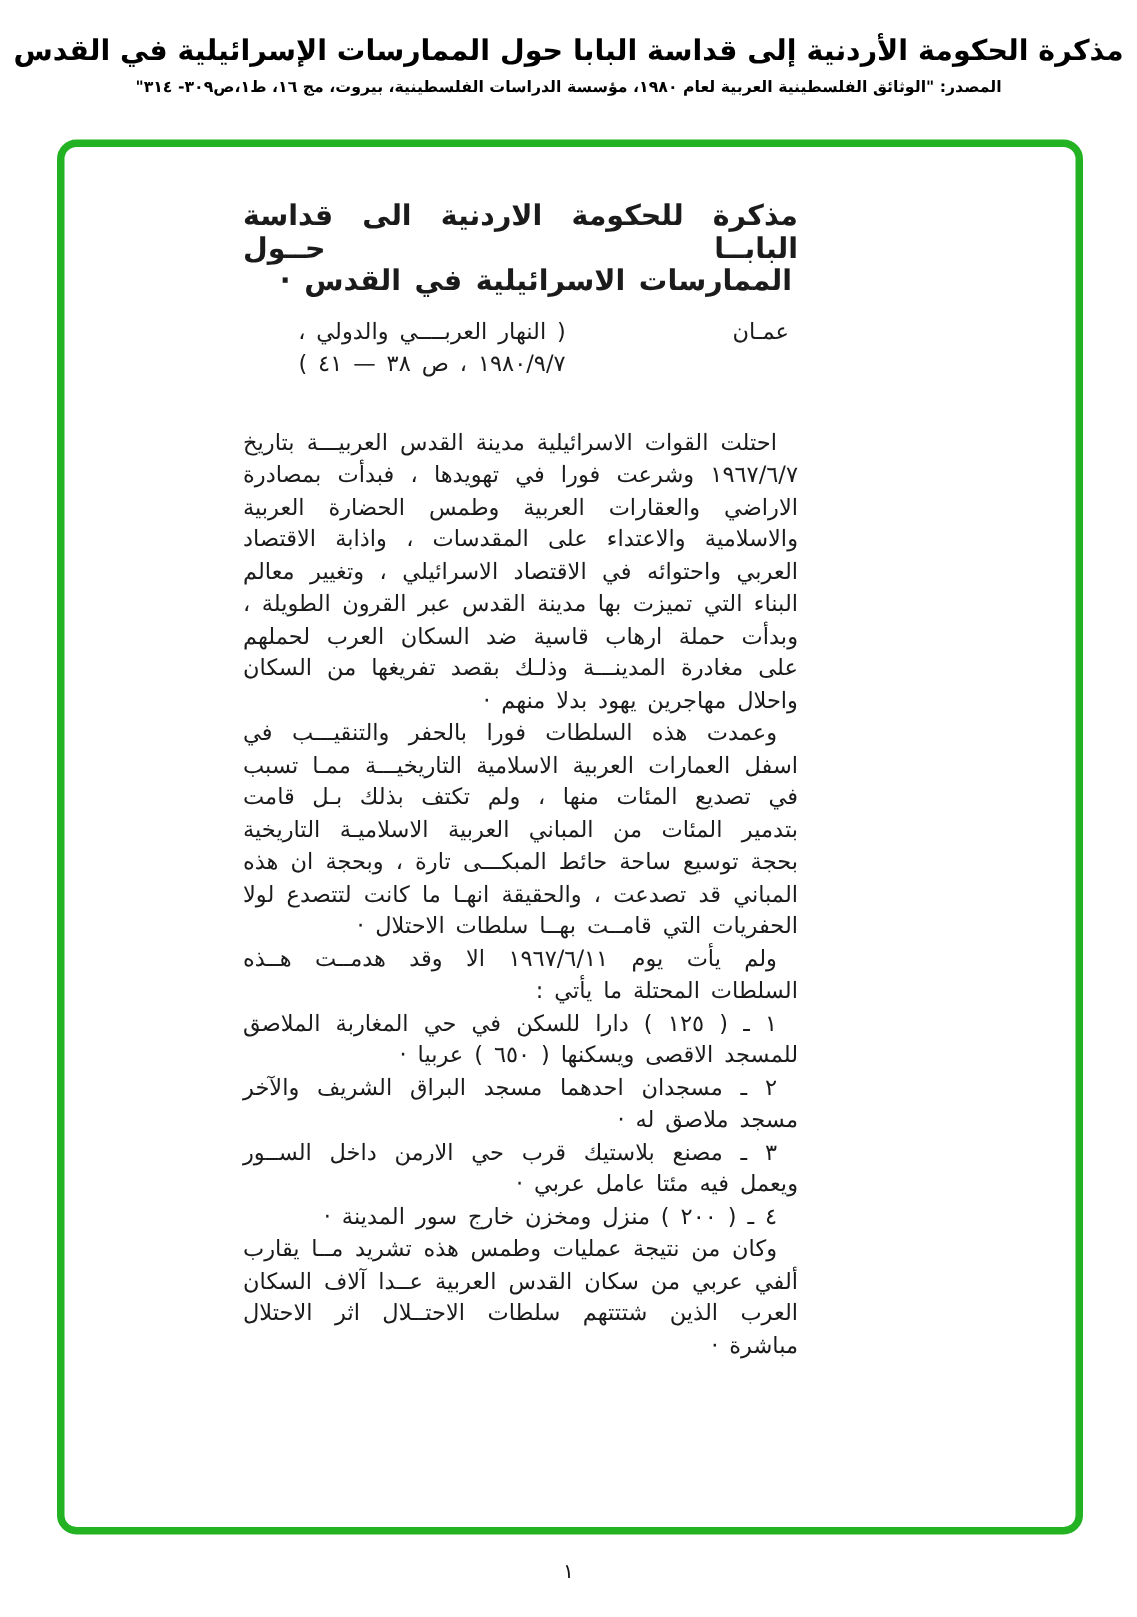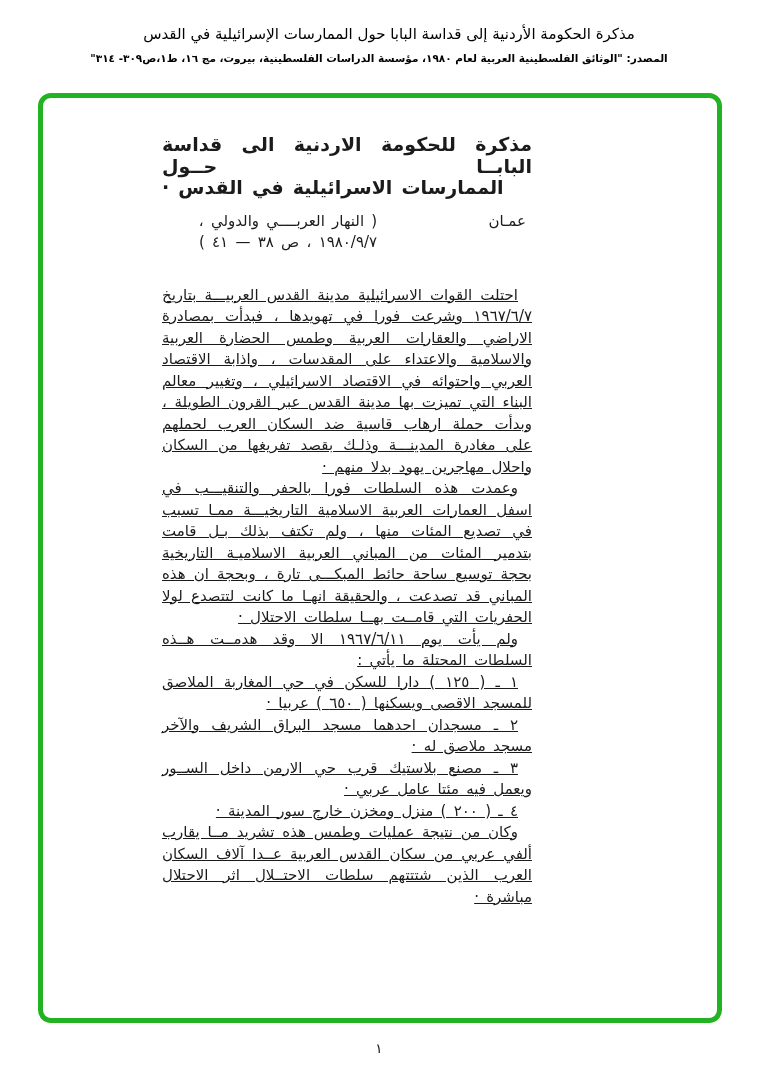--- a/index.html
+++ b/index.html
@@ -1,38 +1,38 @@
 <!DOCTYPE html>
 <html lang="ar"><head>
 <meta charset="utf-8">
 <style>
   html,body{margin:0;padding:0;}
   body{
     width:758px;height:1078px;background:#ffffff;position:relative;
     font-family:"DejaVu Sans",sans-serif;color:#1b1b1b;overflow:hidden;
   }
   .page-header{position:absolute;top:24px;left:0;width:758px;text-align:center;direction:rtl;color:#000;}
-  .hdr-title{font-weight:normal;font-size:15px;line-height:20px;padding-left:20px;}
+  .hdr-title{font-weight:bold;font-size:19px;line-height:20px;}
   .hdr-source{font-weight:bold;font-size:10.5px;line-height:14px;margin-top:7px;letter-spacing:0;}
   .frame{
     position:absolute;left:38px;top:93px;width:684px;height:930px;
     box-sizing:border-box;border:5px solid #22b222;border-radius:13px;background:#fff;
   }
   .content{
     position:absolute;top:36px;right:185px;width:370px;
     direction:rtl;font-size:15px;line-height:21.5px;text-align:justify;
     word-spacing:2.5px;
   }
   .doc-title{font-weight:bold;font-size:19px;margin-bottom:12px;}
   .doc-title .t1{text-align:justify;text-align-last:justify;}
-  .doc-title .t2{text-align:left;padding-right:4px;}
+  .doc-title .t2{text-align:right;padding-right:4px;}
   .byline{position:relative;margin-bottom:8px;min-height:66px;}
   .byline-location{position:absolute;right:6px;top:0;margin-left:16px;}
   .byline-citation{width:232px;margin-right:128px;text-align:center;}
-  .para{margin:0;text-indent:14px;text-decoration:underline;}
+  .para{margin:0;text-indent:14px;}
   .page-number{position:absolute;top:1040px;left:0;width:758px;text-align:center;font-size:13.5px;color:#111;}
 </style>
 </head>
 <body>
 
 <div class="page-header">
   <div class="hdr-title">مذكرة الحكومة الأردنية إلى قداسة البابا حول الممارسات الإسرائيلية في القدس</div>
   <div class="hdr-source">المصدر: "الوثائق الفلسطينية العربية لعام ١٩٨٠،  مؤسسة الدراسات الفلسطينية، بيروت، مج ١٦، ط١،ص٣٠٩- ٣١٤"</div>
 </div>
 

